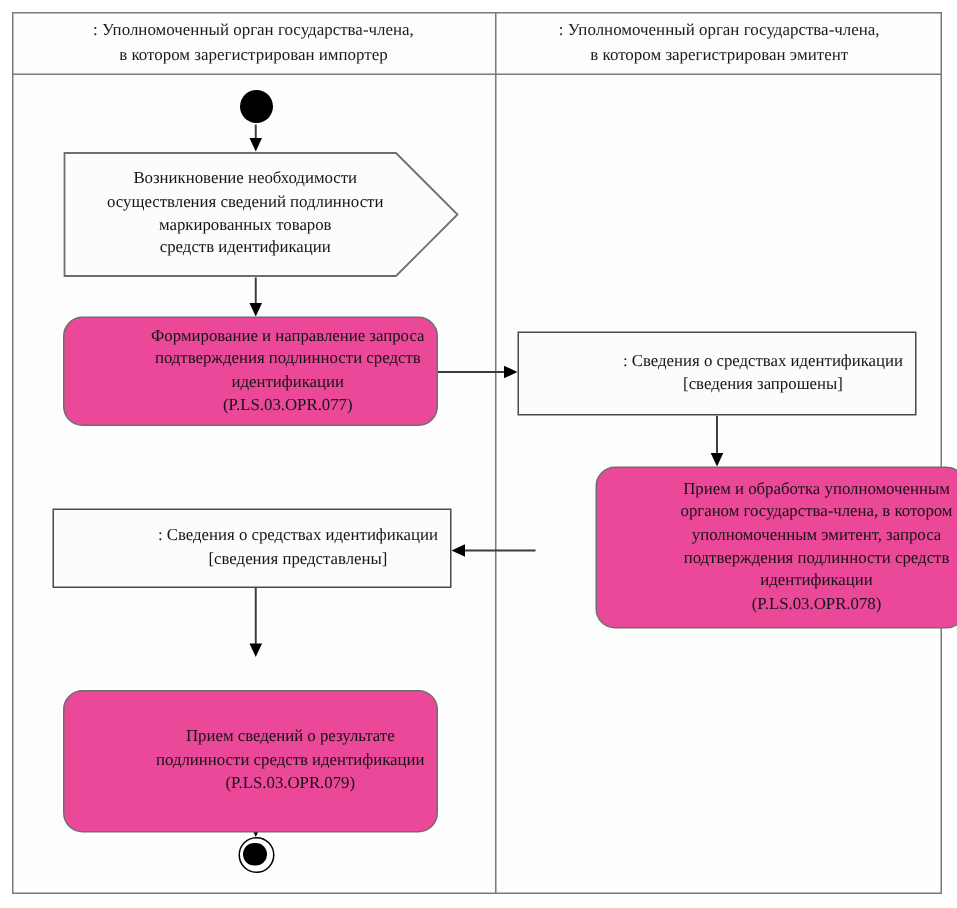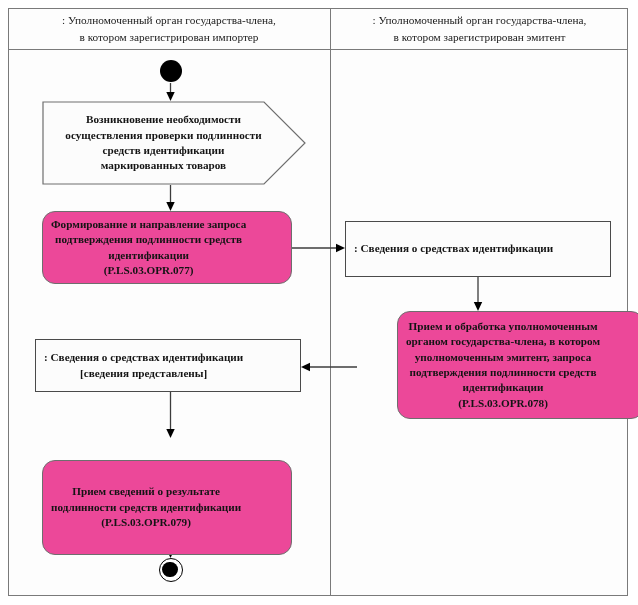--- a/index.html
+++ b/index.html
@@ -60,28 +60,27 @@
     height: 546px;
     border-left: 1.4px solid #7a7a7a;
   }
 
   
   .node {
     position: absolute;
     box-sizing: border-box;
     display: flex;
     align-items: center;
-    justify-content: flex-start;
+    justify-content: flex-end;
     text-align: center;
     font-size: 11.2px;
     line-height: 1.38;
     color: #141414;
     background: #fcfcfc;
     padding: 4px 8px;
-    font-weight: bold;
   }
 
   .activity {
     border: 1.2px solid #6e6e6e;
     border-radius: 13px;
     background: #ec4899;
   }
 
   .objectnode {
     border: 1.4px solid #4a4a4a;
@@ -203,38 +202,39 @@
   </svg>
 
   <div class="start-node" style="left:159.5px; top:60px;"></div>
 
   <div class="node signal" style="left:42px; top:101px; width:265px; height:84px;">
     <svg class="sig-svg" width="265" height="84" viewBox="0 0 265 84">
       <polygon points="1,1 222,1 263,42 222,83 1,83" fill="#fcfcfc" stroke="#6e6e6e" stroke-width="1.2"></polygon>
     </svg>
     <div class="sig-text">
       <div>Возникновение необходимости</div>
-      <div>осуществления проверки подлинности</div>
+      <div>осуществления сведений подлинности</div>
+      <div>маркированных товаров</div>
       <div>средств идентификации</div>
-      <div>маркированных товаров</div>
     </div>
   </div>
 
   <div class="node activity" style="left:42px; top:211px; width:250px; height:73px;">
     <div>
       <div>Формирование и направление запроса</div>
       <div>подтверждения подлинности средств</div>
       <div>идентификации</div>
       <div>(P.LS.03.OPR.077)</div>
     </div>
   </div>
 
   <div class="node objectnode" style="left:345px; top:221px; width:266px; height:56px;">
     <div>
       <div>: Сведения о средствах идентификации</div>
+      <div>[сведения запрошены]</div>
     </div>
   </div>
 
   <div class="node activity" style="left:357px; top:311px; width:247px; height:108px;margin-left:40px;">
     <div>
       <div>Прием и обработка уполномоченным</div>
       <div>органом государства-члена, в котором</div>
       <div>уполномоченным эмитент, запроса</div>
       <div>подтверждения подлинности средств</div>
       <div>идентификации</div>

